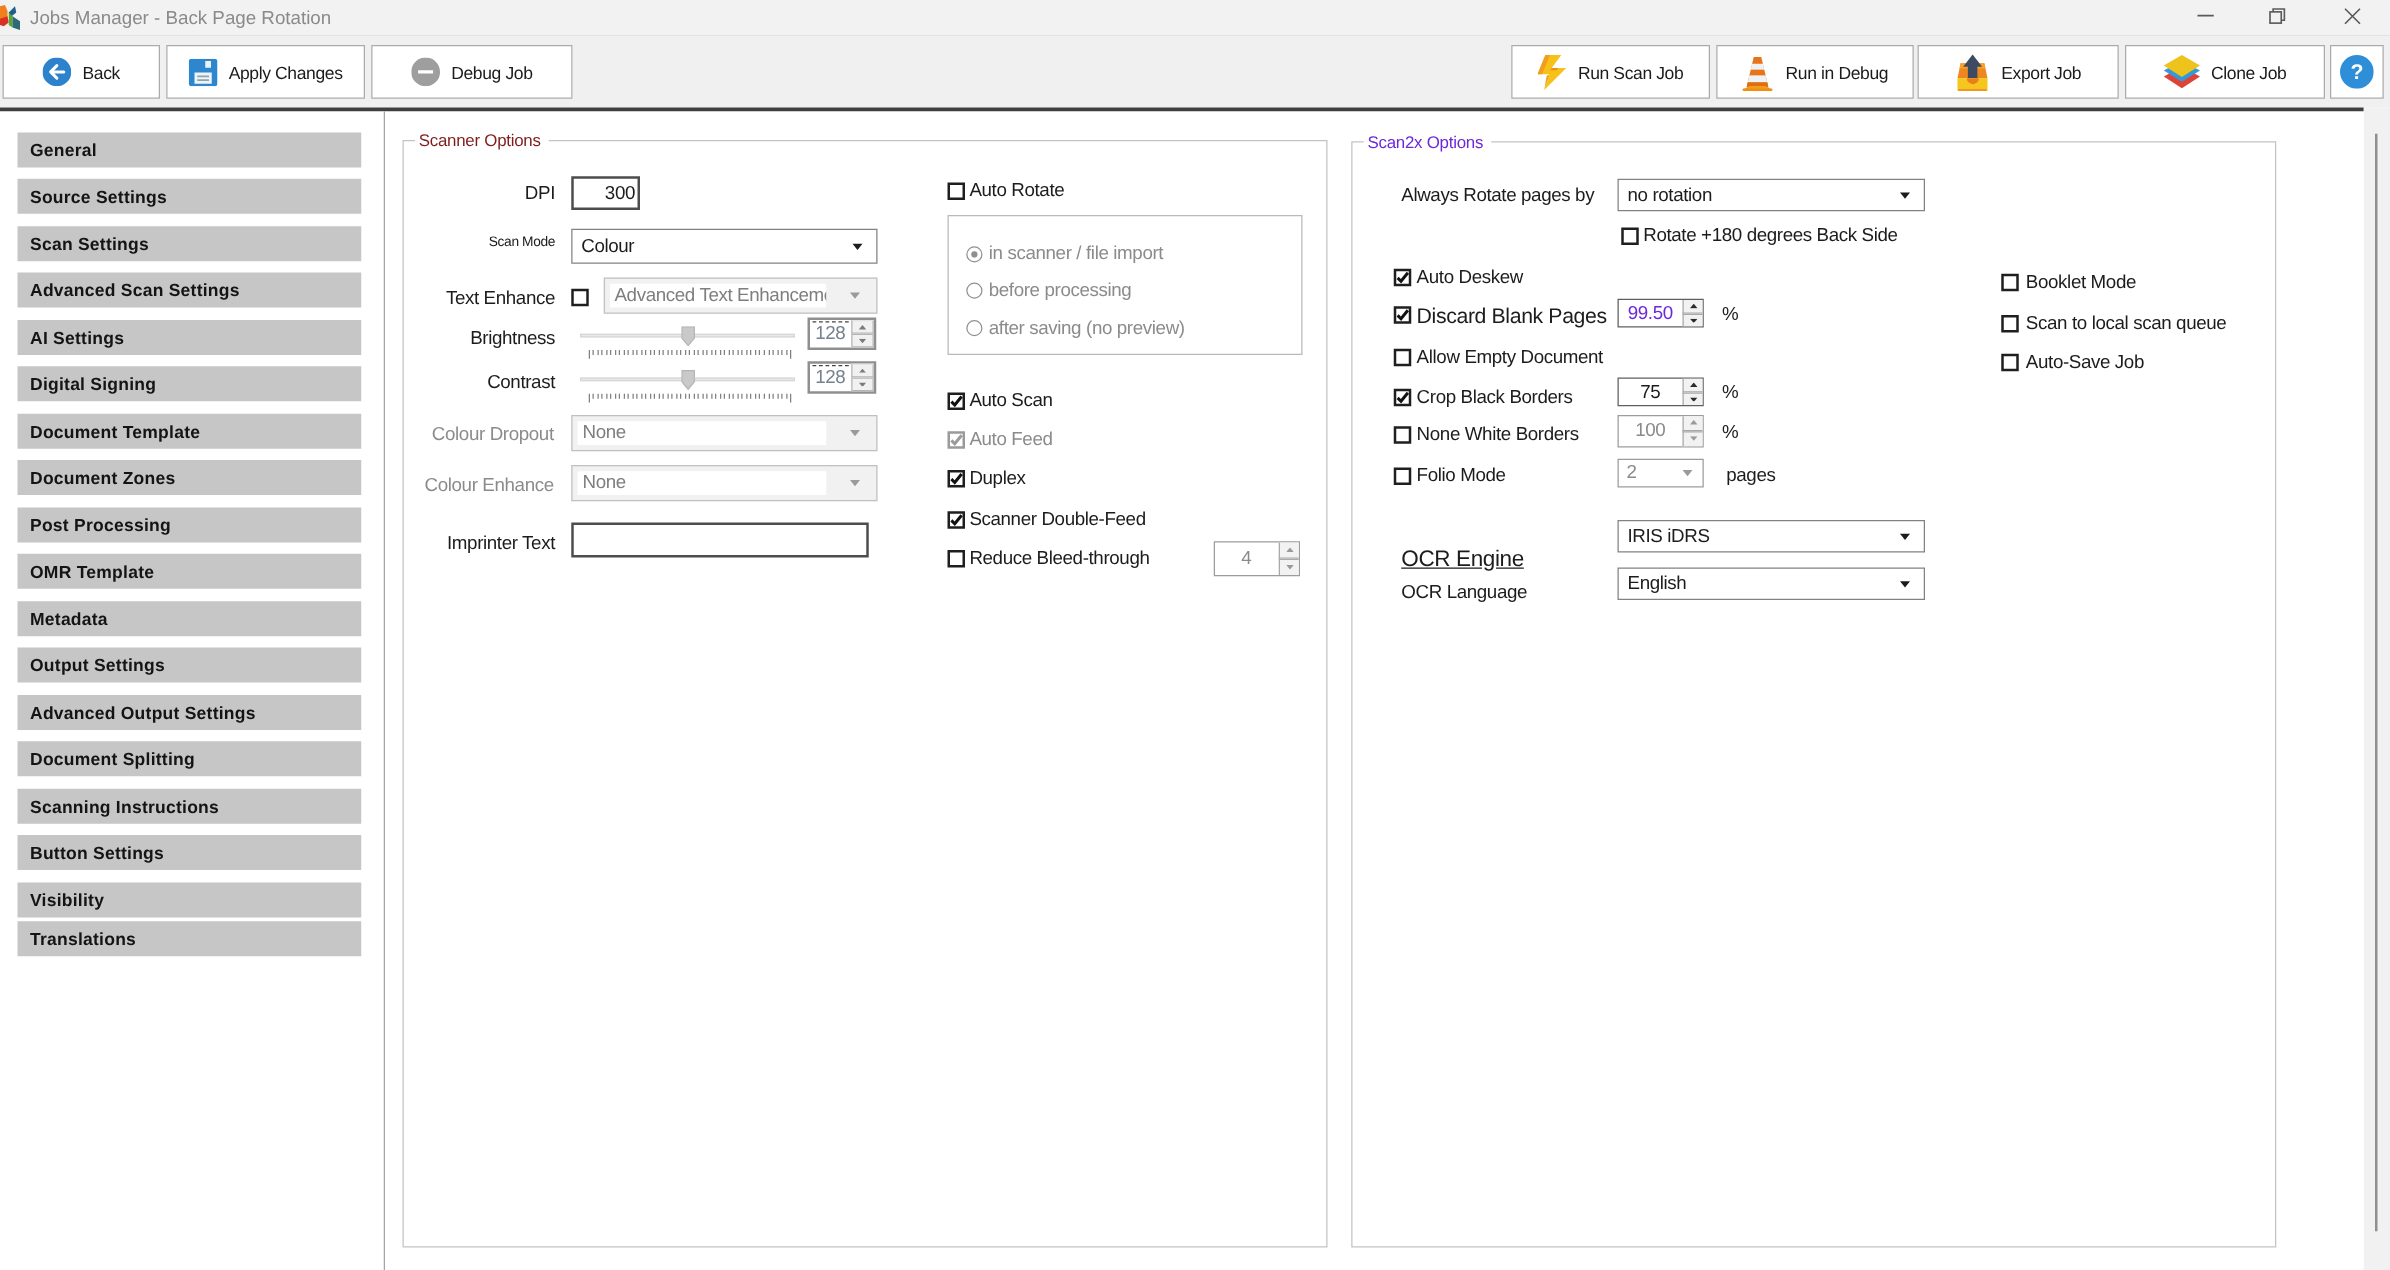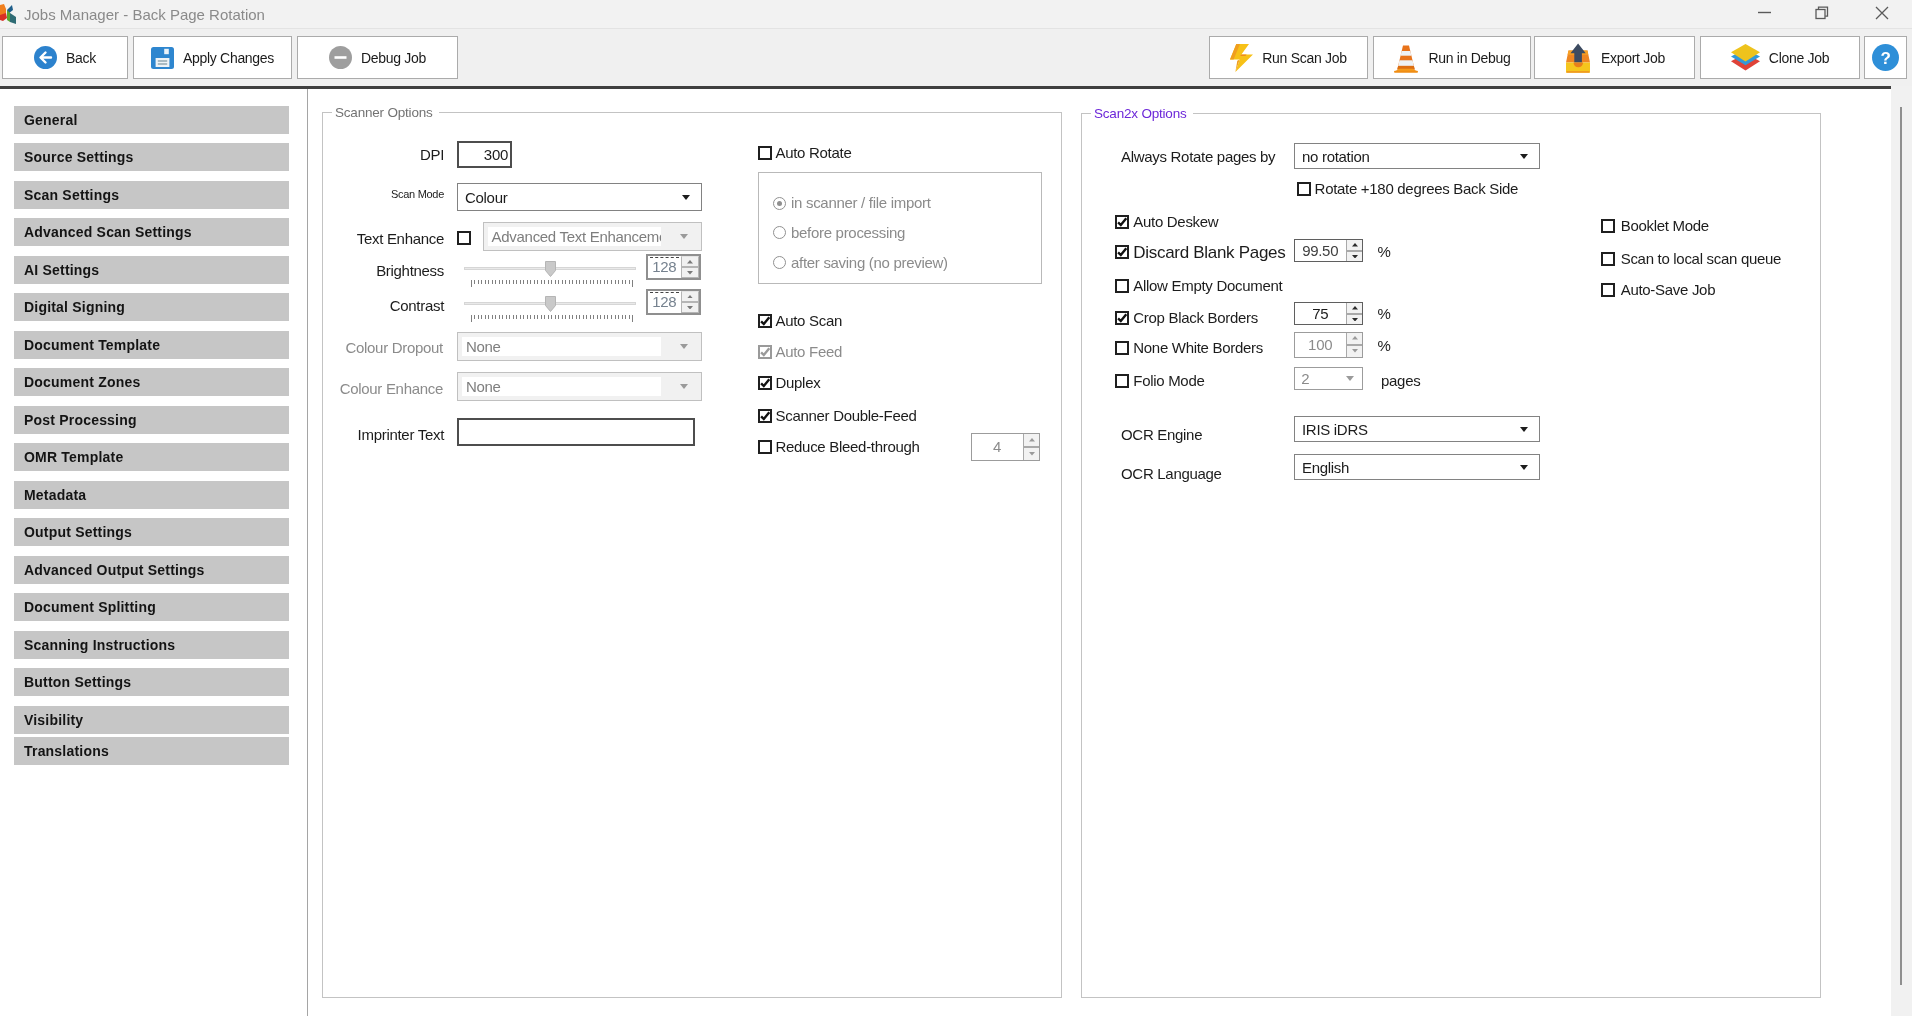--- a/index.html
+++ b/index.html
@@ -130,21 +130,21 @@
 <div class="sbtn" style="top:593.2px">Document Splitting</div>
 <div class="sbtn" style="top:630.7px">Scanning Instructions</div>
 <div class="sbtn" style="top:668.2px">Button Settings</div>
 <div class="sbtn" style="top:705.7px">Visibility</div>
 <div class="sbtn" style="top:737px">Translations</div>
 <div class="abs" style="left:306.5px;top:88.5px;width:1.5px;height:927.5px;background:#a5a5a5"></div>
 <div class="abs" style="left:1891px;top:86px;width:21px;height:930px;background:#f1f1f1"></div>
 <div class="abs" style="left:1900px;top:107px;width:2px;height:878px;background:#8f8f8f"></div>
 <div class="abs" style="left:322px;top:112px;width:740px;height:886px;border:1px solid #c3c3c3"></div>
 <div class="abs" style="left:332px;top:105px;width:107px;height:14px;background:#fff"></div>
-<div class="lbl" style="left:335px;top:106px;font-size:13.5px;color:#737373;letter-spacing:-0.2px">Scanner Options</div>
+<div class="lbl" style="left:335px;top:106px;font-size:13.5px;color:#7f1d1d;letter-spacing:-0.2px">Scanner Options</div>
 <div class="abs" style="left:1081px;top:113px;width:740px;height:885px;border:1px solid #c3c3c3"></div>
 <div class="abs" style="left:1091px;top:106px;width:102px;height:14px;background:#fff"></div>
 <div class="lbl" style="left:1094px;top:107px;font-size:13.5px;color:#6d28d9;letter-spacing:-0.2px">Scan2x Options</div>
 <div class="lbl " style="top:146.8px;font-size:15px;left:144px;width:300px;text-align:right;">DPI</div>
 <div class="abs" style="left:457px;top:140.6px;width:54.5px;height:27px;border:2px solid #4d4d4d;background:#fff;font-size:15px;letter-spacing:-0.3px;color:#1c1c1c;text-align:right;line-height:23px;padding-right:1.5px">300</div>
 <div class="lbl " style="top:189px;font-size:11px;left:144px;width:300px;text-align:right;">Scan Mode</div>
 <div class="combo" style="left:457px;top:182.6px;width:244.6px;height:28px">
     <span class="tx">Colour</span>
     <span class="arrow" style="right:11px"></span>
   </div>
@@ -367,21 +367,21 @@
     </svg>
   </div>
 <div class="lbl " style="top:213.7px;font-size:15px;left:1133.3px;">Auto Deskew</div>
 <div class="cb" style="left:1115px;top:244.6px">
     <svg width="14" height="14" viewBox="0 0 14 14" style="position:absolute;left:-2px;top:-2px">
       <path d="M3.1 7.3 L5.8 10 L11.3 3.2" stroke="#111" stroke-width="2.4" fill="none"></path>
     </svg>
   </div>
 <div class="lbl " style="top:243.6px;font-size:17px;left:1133.3px;text-align:right;">Discard Blank Pages</div>
 <div class="abs" style="left:1294.2px;top:239.2px;width:69px;height:23.3px;border:1px solid #5f5f5f;background:#fff">
-<div class="abs" style="left:0;top:0;right:17px;bottom:0;text-align:center;font-size:15px;letter-spacing:-0.3px;color:#404040;line-height:21.3px">99.50</div>
+<div class="abs" style="left:0;top:0;right:17px;bottom:0;text-align:center;font-size:15px;letter-spacing:-0.3px;color:#6d28d9;line-height:21.3px">99.50</div>
 <div class="abs" style="right:0;top:0;width:16px;height:10.7px;background:#f2f2f2;border-left:1px solid #a9a9a9;border-bottom:0.5px solid #a9a9a9;display:flex;align-items:center;justify-content:center">
 <svg width="6" height="3.5" viewBox="0 0 6 3.5">
         <polygon points="3,0 6,3.5 0,3.5" fill="#2b2b2b"></polygon>
       </svg>
     </div>
 <div class="abs" style="right:0;bottom:0;width:16px;height:10.7px;background:#f2f2f2;border-left:1px solid #a9a9a9;border-top:0.5px solid #a9a9a9;display:flex;align-items:center;justify-content:center">
 <svg width="6" height="3.5" viewBox="0 0 6 3.5">
         <polygon points="3,3.5 6,0 0,0" fill="#2b2b2b"></polygon>
       </svg>
     </div>
@@ -425,21 +425,21 @@
     </div>
 </div>
 <div class="lbl " style="top:337.5px;font-size:15px;left:1377.6px;">%</div>
 <div class="cb" style="left:1115px;top:373.8px"></div>
 <div class="lbl " style="top:372.8px;font-size:15px;left:1133.3px;">Folio Mode</div>
 <div class="abs" style="left:1294.2px;top:366.7px;width:69px;height:23.3px;border:1px solid #9c9c9c;background:#fff">
 <span style="position:absolute;left:6px;top:50%;transform:translateY(-50%);font-size:15px;color:#8b8b8b">2</span>
 <span class="arrow arrowg" style="right:8px"></span>
   </div>
 <div class="lbl " style="top:372.8px;font-size:15px;left:1381px;">pages</div>
-<div class="lbl " style="top:427px;font-size:15px;left:1121px;">OCR Engine</div>
+<div class="lbl " style="top:438px;font-size:18px;left:1121px;text-decoration:underline;">OCR Engine</div>
 <div class="combo" style="left:1294px;top:415.9px;width:246px;height:26.2px">
     <span class="tx">IRIS iDRS</span>
     <span class="arrow" style="right:11px"></span>
   </div>
 <div class="lbl " style="top:466.2px;font-size:15px;left:1121px;">OCR Language</div>
 <div class="combo" style="left:1294px;top:453.9px;width:246px;height:25.9px">
     <span class="tx">English</span>
     <span class="arrow" style="right:11px"></span>
   </div>
 <div class="cb" style="left:1601.3px;top:219.4px"></div>

